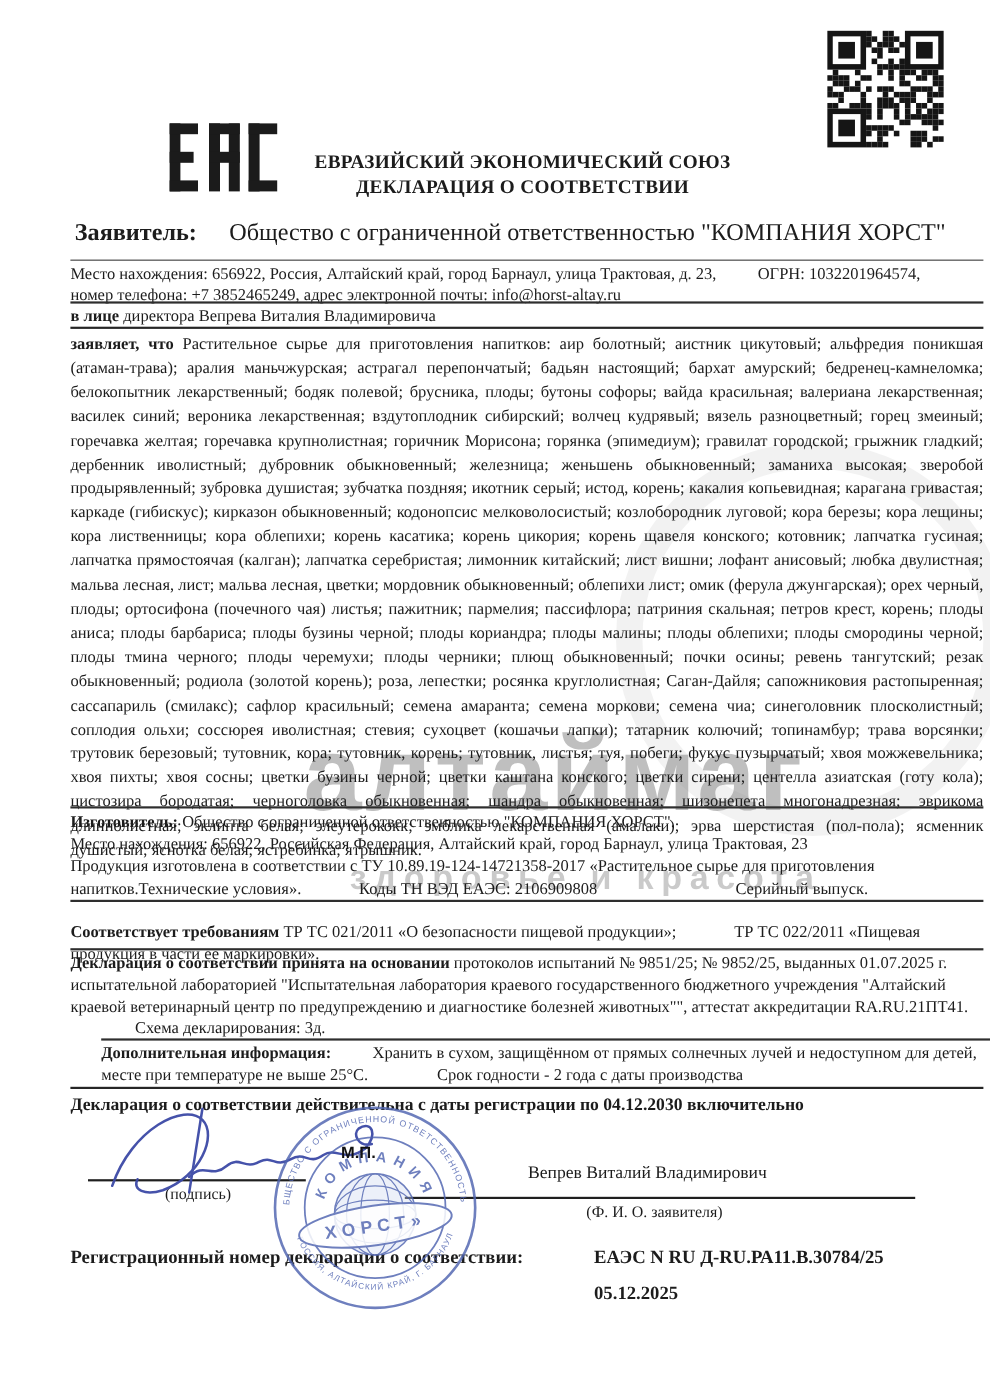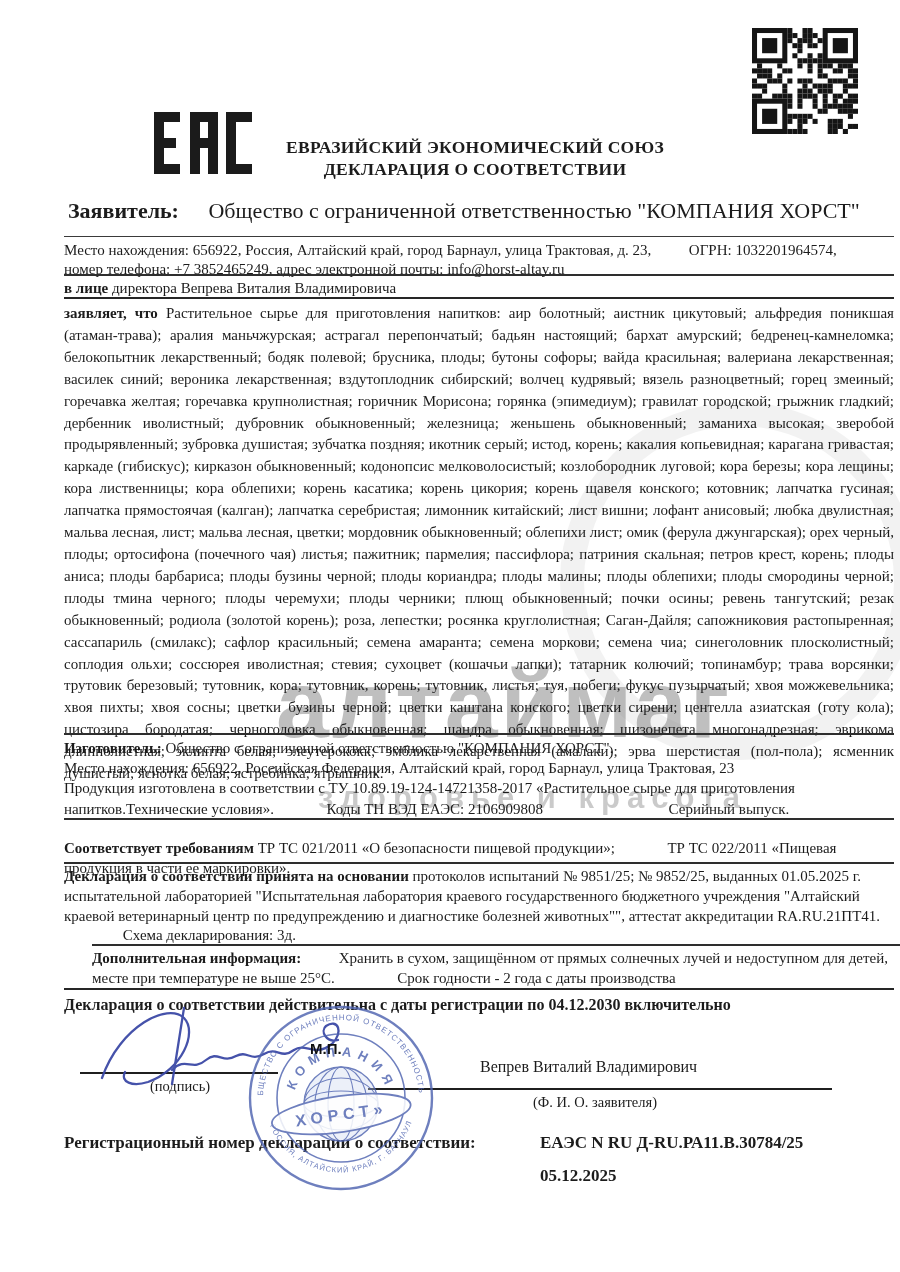--- a/index.html
+++ b/index.html
@@ -278,21 +278,21 @@
 
   <div class="sec rule" style="top:818px;padding-top:18px;">
     <span class="b">Соответствует требованиям</span>
     <span>ТР ТС 021/2011 «О безопасности пищевой продукции»;</span>
     <span class="gap45"></span>
     <span>ТР ТС 022/2011 «Пищевая продукция в части ее маркировки».</span>
   </div>
 
   <div class="sec rule" style="top:862px;padding-top:3px;line-height:19.8px;">
     <span class="b">Декларация о соответствии принята на основании</span>
-    <span>протоколов испытаний  № 9851/25;  № 9852/25, выданных 01.05.2025 г.  испытательной лабораторией "Испытательная лаборатория краевого государственного бюджетного учреждения "Алтайский краевой ветеринарный центр по предупреждению и диагностике болезней животных"", аттестат аккредитации RA.RU.21ПТ41.</span>
+    <span>протоколов испытаний  № 9851/25;  № 9852/25, выданных 01.07.2025 г.  испытательной лабораторией "Испытательная лаборатория краевого государственного бюджетного учреждения "Алтайский краевой ветеринарный центр по предупреждению и диагностике болезней животных"", аттестат аккредитации RA.RU.21ПТ41.</span>
     <span class="gap55"></span>
     <span>Схема декларирования: 3д.</span>
   </div>
 
   <div class="sec rule" style="top:944px;padding-top:3px;line-height:19.5px;margin-left:28px;">
     <span class="b">Дополнительная информация:</span>
     <span class="gap30"></span>
     <span>Хранить в сухом, защищённом от прямых солнечных лучей и недоступном для детей, месте при температуре не выше 25°С.</span>
     <span class="gap55"></span>
     <span>Срок годности - 2 года с даты производства</span>

